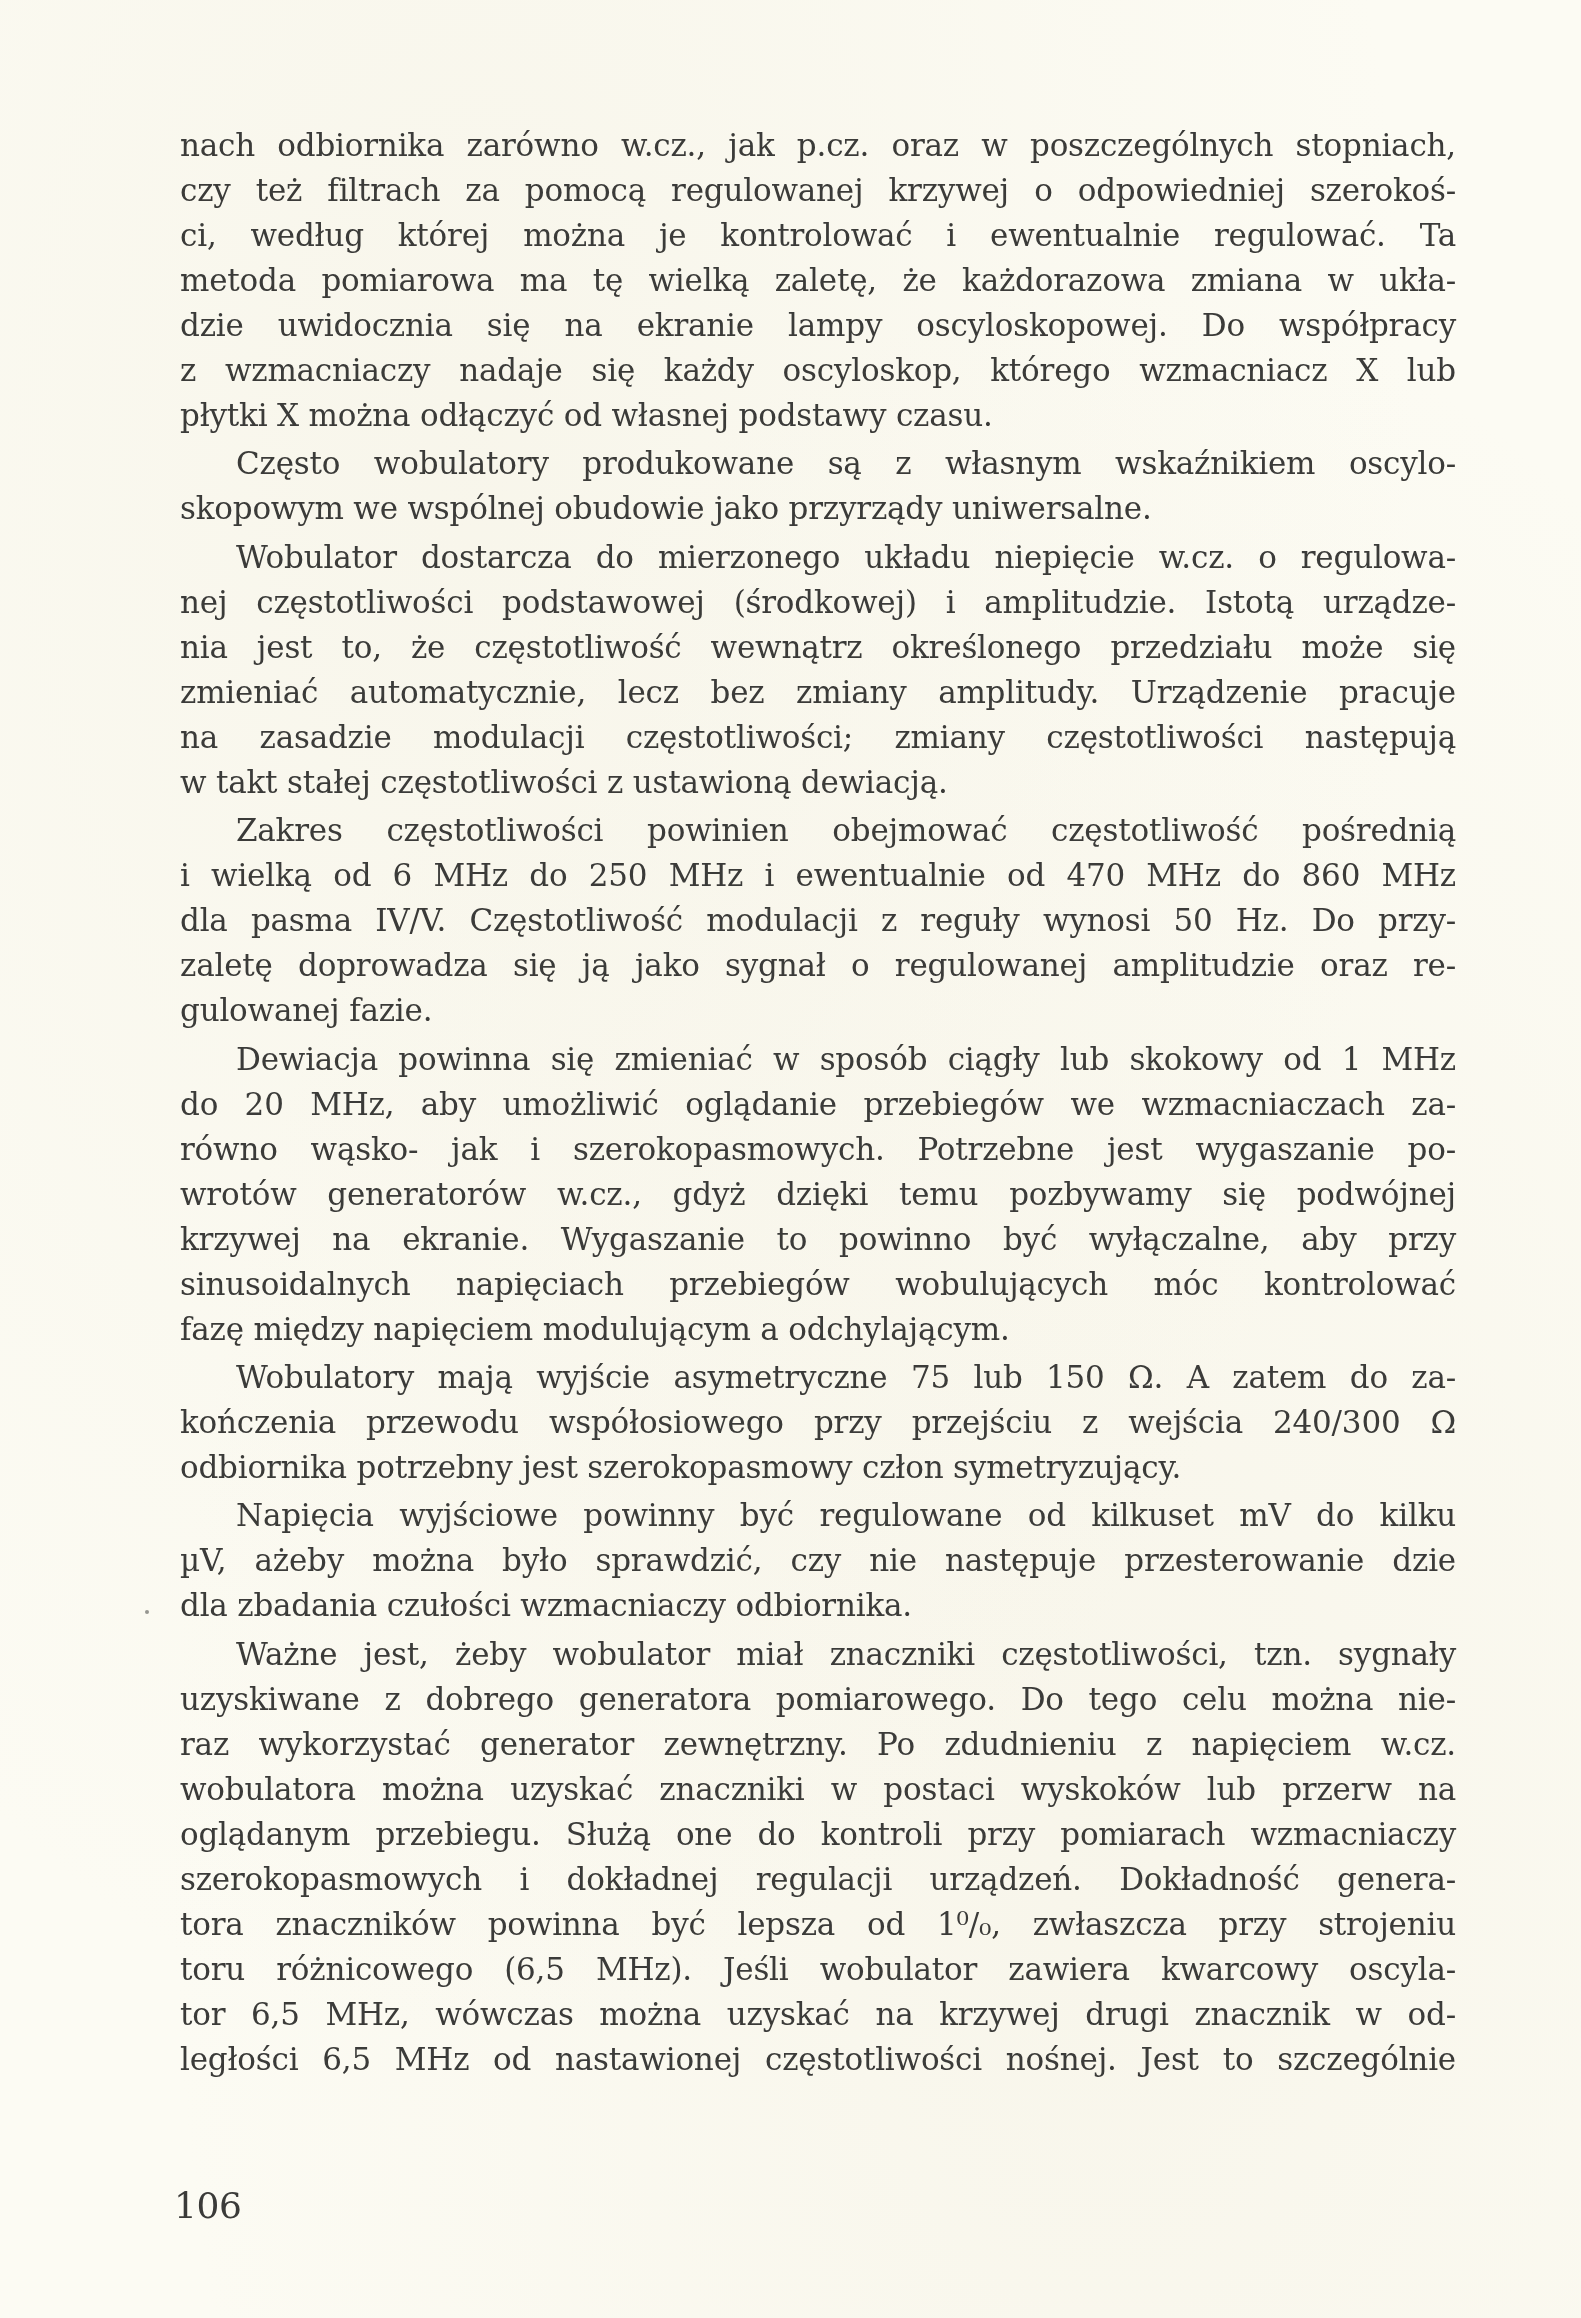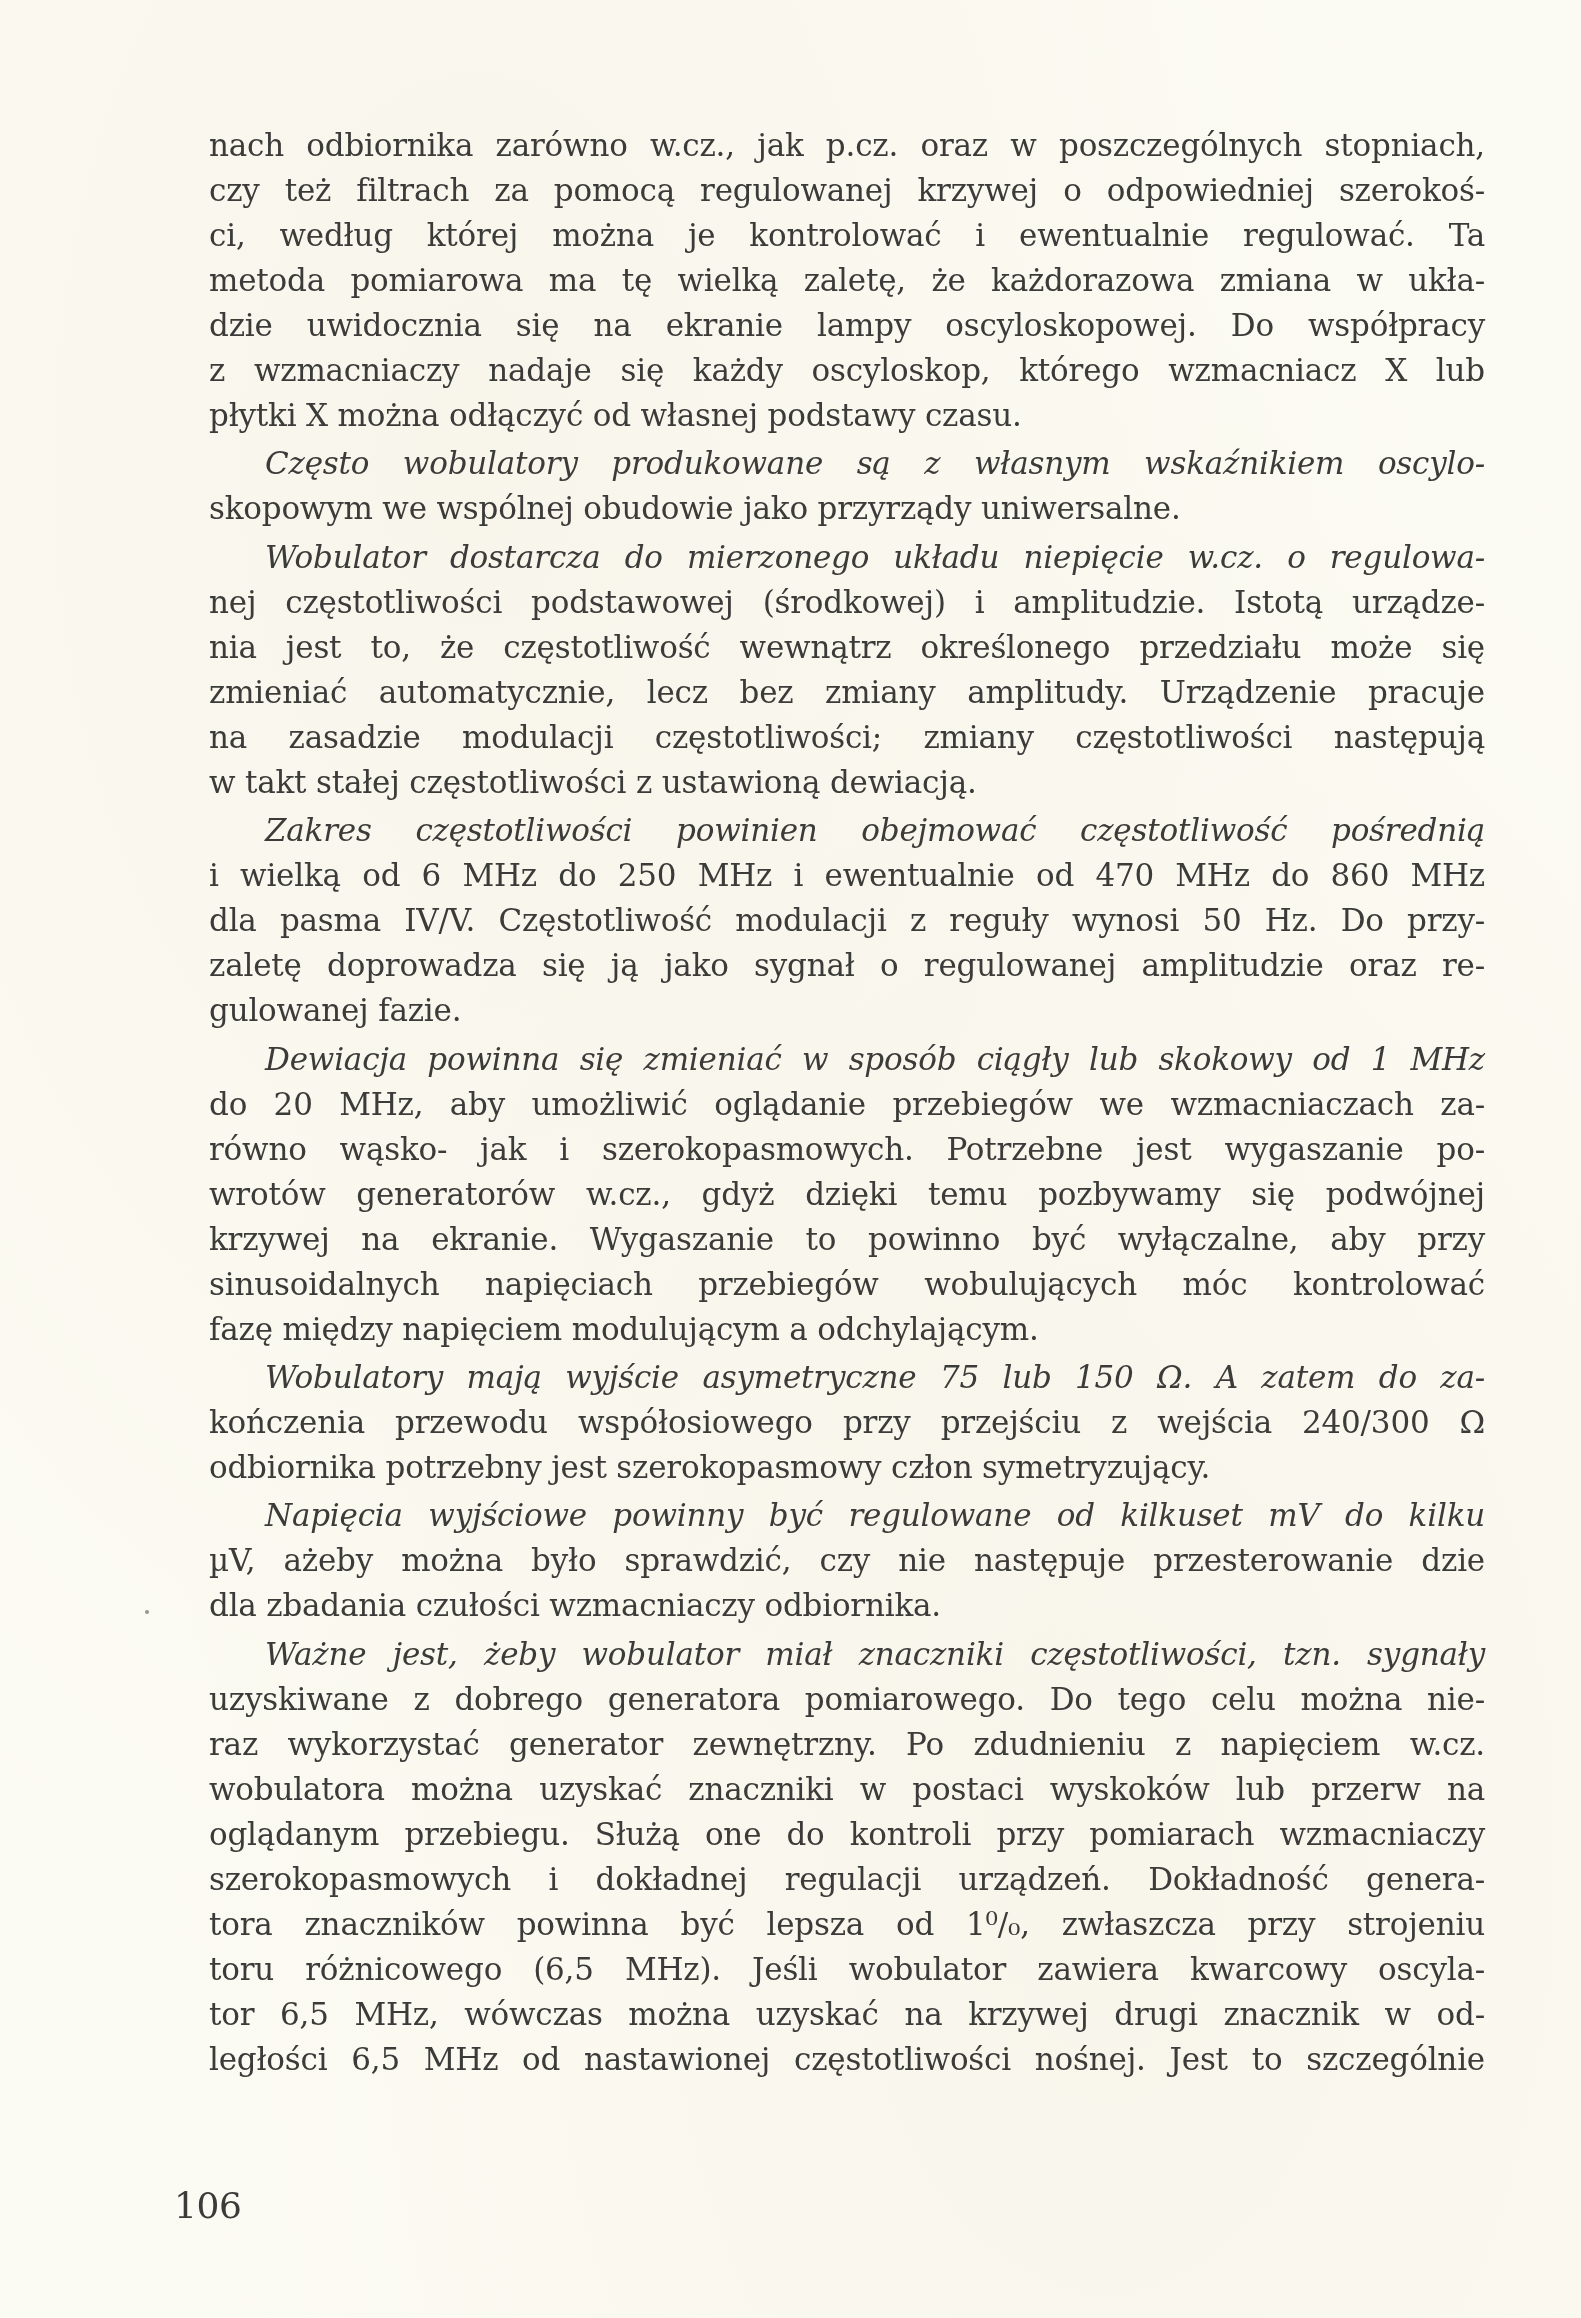--- a/index.html
+++ b/index.html
@@ -24,21 +24,20 @@
       #fcfbf3;
   }
   .text-block {
     position: absolute;
     left: 180px;
     top: 123px;
     width: 1276px;
     font-family: "DejaVu Serif", "Liberation Serif", serif;
     font-size: 31px;
     color: #3b3b39;
-    margin-left: 29px;
   }
   .para {
     margin: 0 0 0 0;
   }
   .para + .para {
     margin-top: 3.4px;
   }
   .line {
     display: block;
     height: 45px;
@@ -47,21 +46,20 @@
     text-align: justify;
     text-align-last: justify;
     letter-spacing: -0.2px;
   }
   .line.last {
     text-align: left;
     text-align-last: left;
   }
   .line.indent {
     padding-left: 56px;
-    font-style: italic;
   }
   .page-number {
     position: absolute;
     left: 174px;
     top: 2185px;
     font-family: "DejaVu Serif", "Liberation Serif", serif;
     font-size: 36px;
     color: #3b3b39;
     letter-spacing: -0.4px;
   }

